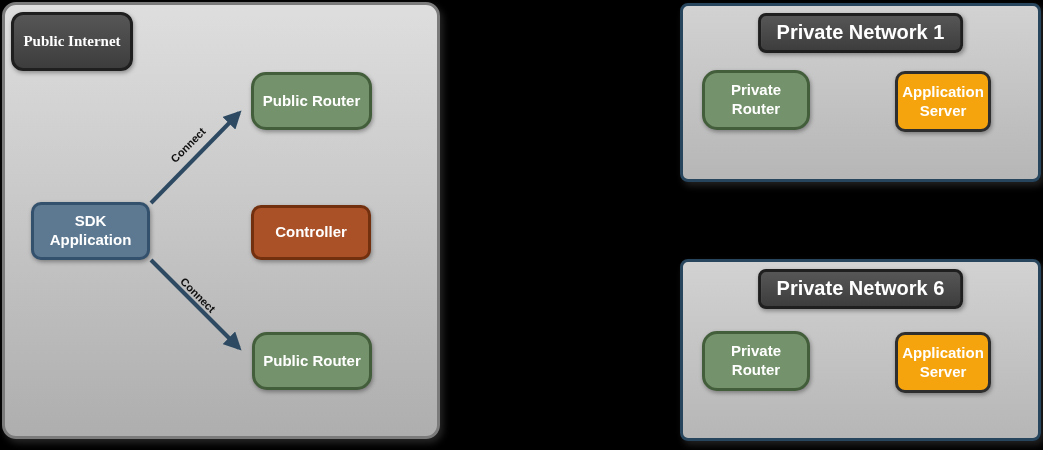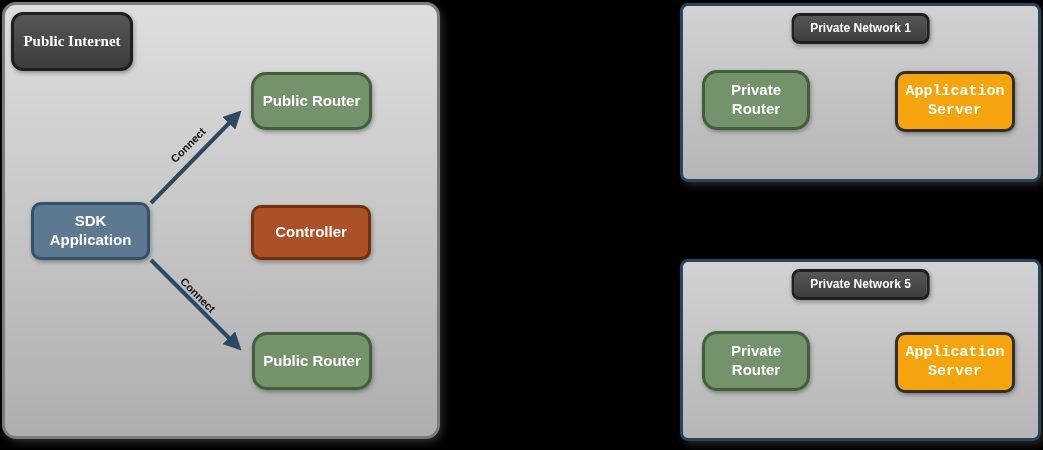--- a/index.html
+++ b/index.html
@@ -38,21 +38,21 @@
   .node.dark   { background: linear-gradient(#565656, #3d3d3d); border-color: #1f1f1f; border-radius: 12px; }
   .node.green  { background: #74926b; border-color: #435e3b; border-radius: 15px; }
   .node.slate  { background: #5d7992; border-color: #33506c; }
   .node.rust   { background: #aa5128; border-color: #73300f; }
   .node.orange { background: #f5a40e; border-color: #2e2e2e; }
 
   
   .pill {
     position: absolute; left: 50%; transform: translateX(-50%);
     box-sizing: border-box; white-space: nowrap;
-    color: #fff; font-weight: bold; font-size: 12px;
+    color: #fff; font-weight: bold; font-size: 20px;
     padding: 5px 16px 6px 16px;
     background: linear-gradient(#565656, #3d3d3d);
     border: 3px solid #1f1f1f; border-radius: 8px;
     box-shadow: 1px 2px 4px rgba(0,0,0,0.35);
   }
 
   
   #edges-svg { position: absolute; left: 0; top: 0; width: 432px; height: 431px; pointer-events: none; }
   .edge-label {
     position: absolute; color: #101010; font-weight: bold; font-size: 11px;
@@ -64,21 +64,21 @@
   
   #public-internet    { left: 6px;   top: 7px;   width: 122px; height: 59px; font-family: Liberation Serif, serif; }
   #public-router-top  { left: 246px; top: 67px;  width: 121px; height: 58px; }
   #sdk-application    { left: 26px;  top: 197px; width: 119px; height: 58px; }
   #controller         { left: 246px; top: 200px; width: 120px; height: 55px; }
   #public-router-bot  { left: 247px; top: 327px; width: 120px; height: 58px; }
 
   
   .net-panel .title   { top: 7px; }
   .net-panel .router  { left: 19px;  top: 64px; width: 108px; height: 60px; }
-  .net-panel .server  { left: 212px; top: 65px; width: 120px; height: 61px; font-family: Liberation Mono, monospace; }
+  .net-panel .server  { left: 212px; top: 65px; width: 96px; height: 61px; }
   #net2 .router { top: 69px; }
   #net2 .server { top: 70px; }
 </style>
 </head>
 <body>
 
 <div id="stage">
 
   <div class="big-panel">
 
@@ -106,18 +106,18 @@
     <div class="node green" id="public-router-bot">Public Router</div>
   </div>
 
   <div class="net-panel" id="net1">
     <div class="pill title">Private Network 1</div>
     <div class="node green router">Private Router</div>
     <div class="node orange server">Application Server</div>
   </div>
 
   <div class="net-panel" id="net2">
-    <div class="pill title">Private Network 5</div>
+    <div class="pill title">Private Network 6</div>
     <div class="node green router">Private Router</div>
     <div class="node orange server">Application Server</div>
   </div>
 
 </div>
 
 </body></html>

